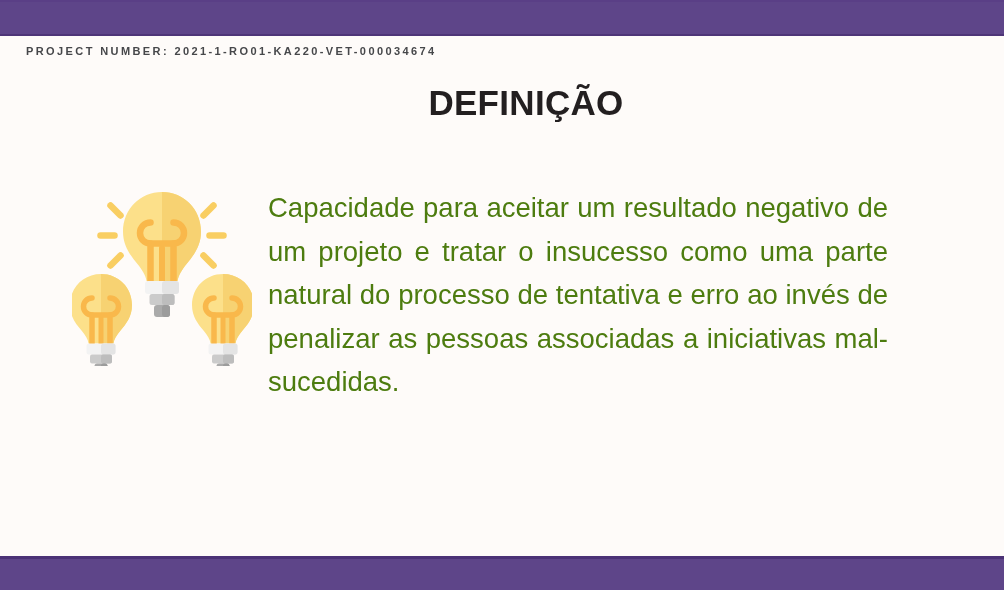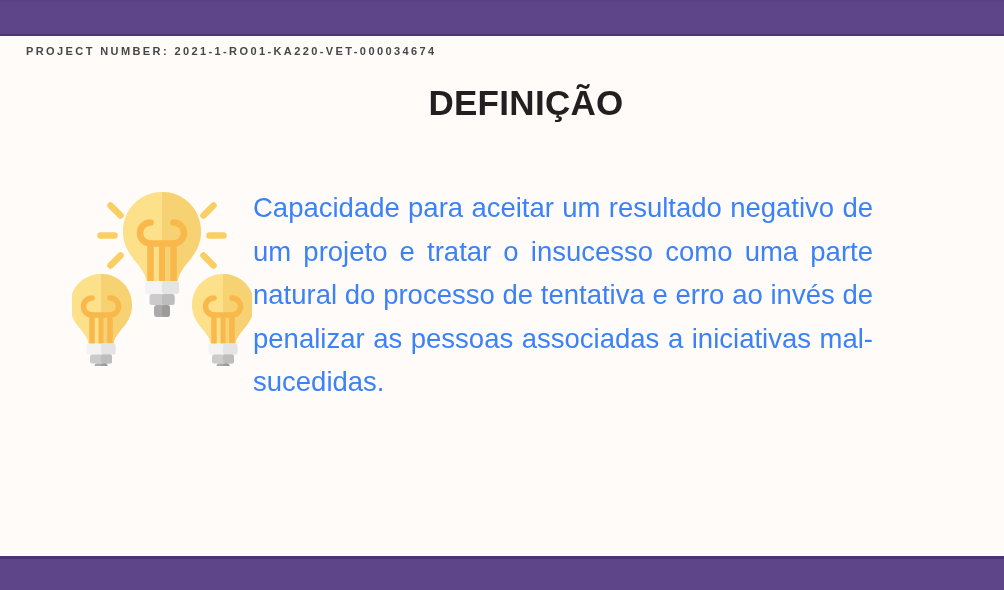--- a/index.html
+++ b/index.html
@@ -65,26 +65,26 @@
     font-size: 35px;
     font-weight: 700;
     letter-spacing: 0.3px;
     color: #231F20;
     margin-left: 24px;
   }
 
   
   .definition-text {
     position: absolute;
-    left: 253px;
+    left: 268px;
     top: 186px;
     width: 620px;
     font-size: 27.5px;
     line-height: 43.5px;
-    color: #3b82f6;
+    color: #4d7c0f;
     text-align: justify;
     text-justify: inter-word;
     font-weight: 400;
   }
   .definition-text::after {
     content: "";
     display: inline-block;
     width: 100%;
   }
 

